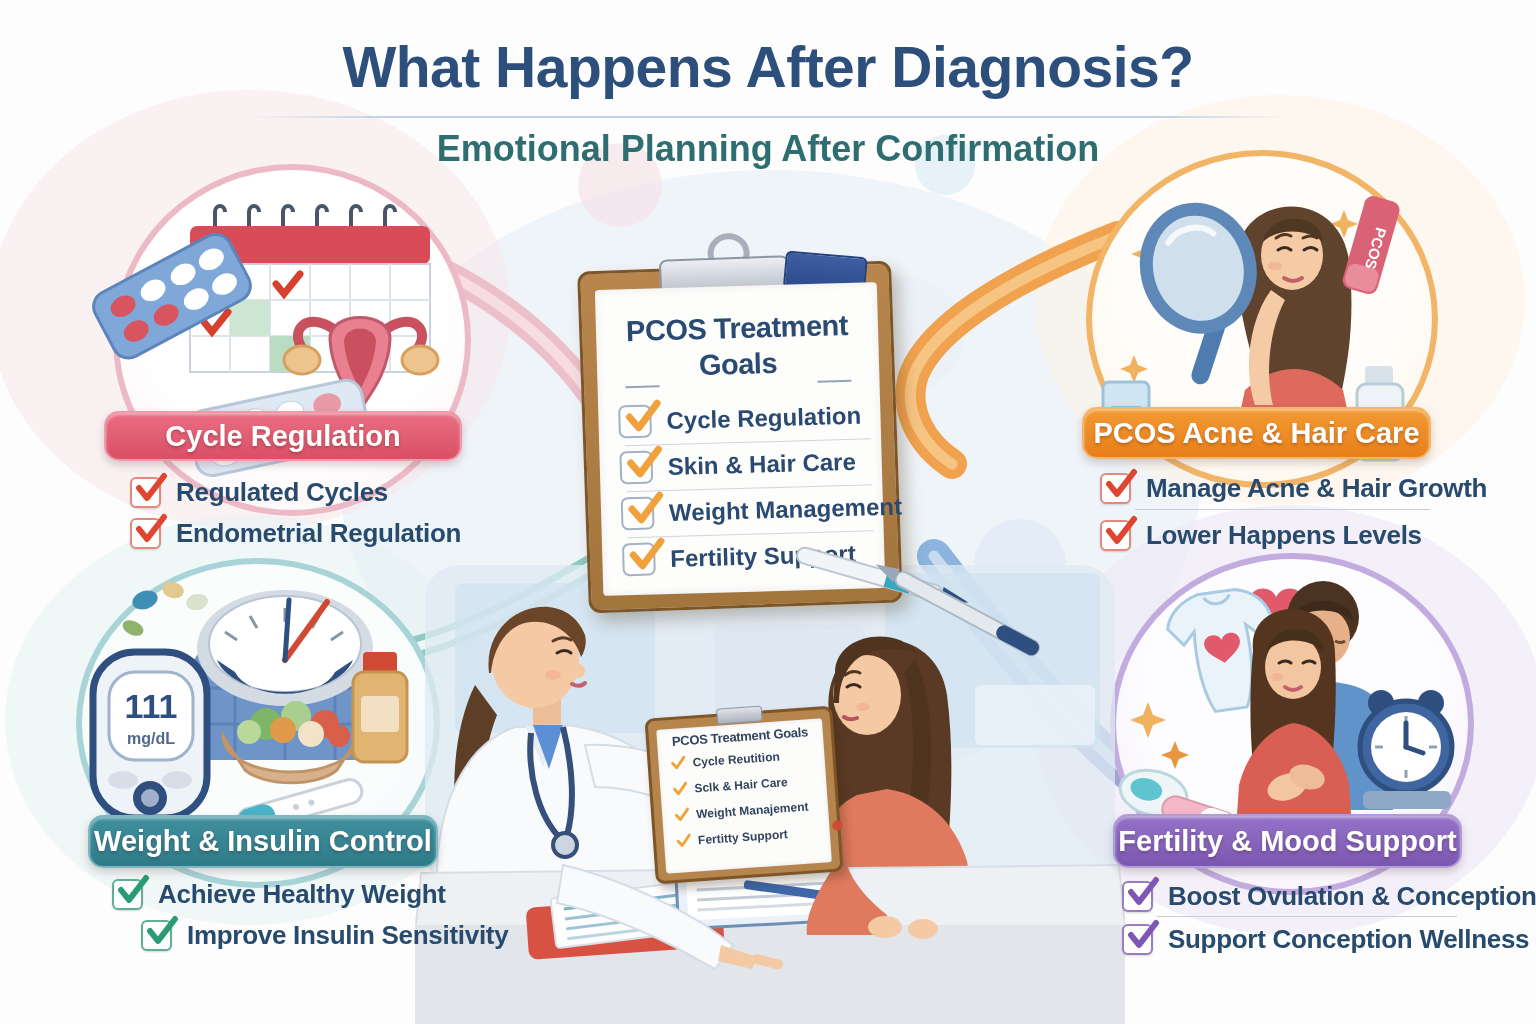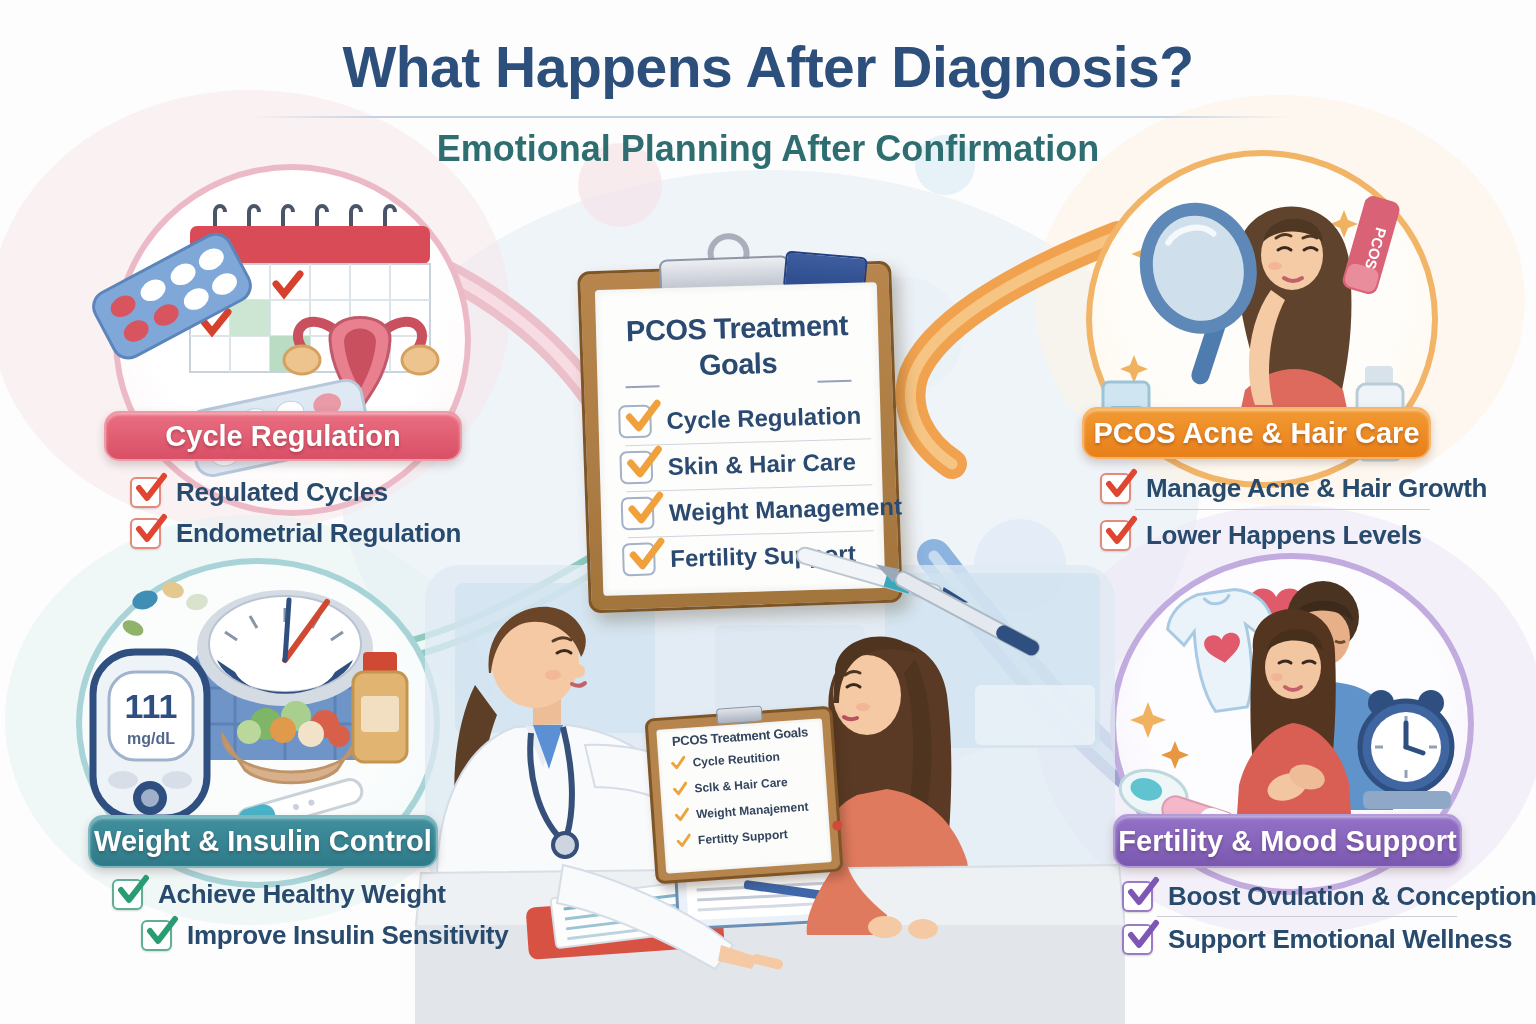--- a/index.html
+++ b/index.html
@@ -432,21 +432,21 @@
       </span>
     <span>Boost Ovulation &amp; Conception</span>
   </div>
   <div class="divider-sm" style="left:1157px;top:916px;width:300px;"></div>
   <div class="item" style="left:1122px;top:924px;">
     <span class="cb purple">
         <svg width="36" height="36" viewBox="0 0 36 36">
           <path d="M 7,18 L 15,28 L 32,6" stroke="#7e57b5" stroke-width="6" fill="none" stroke-linecap="round" stroke-linejoin="round"></path>
         </svg>
       </span>
-    <span>Support Emotional Wellness</span>
+    <span>Support Conception Wellness</span>
   </div>
 
   <div id="clipboard">
     <div class="ring"></div>
     <div class="clip"></div>
     <div class="blueclip"></div>
     <div class="paper">
       <div class="cbd-title" style="top:26px;">PCOS Treatment</div>
       <div class="cbd-title" style="top:62px;">Goals</div>
       <div class="dash" style="left:28px;"></div>

